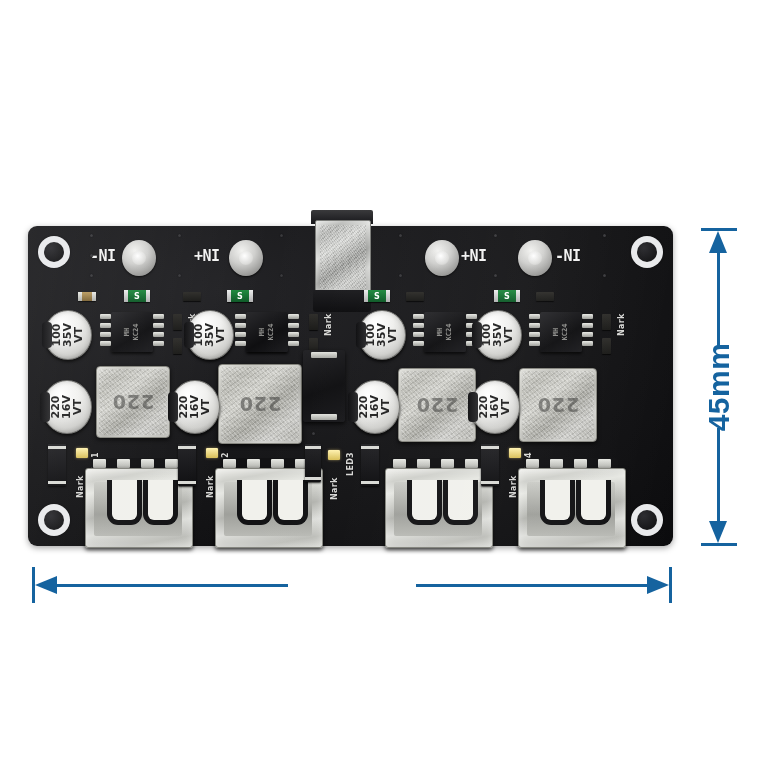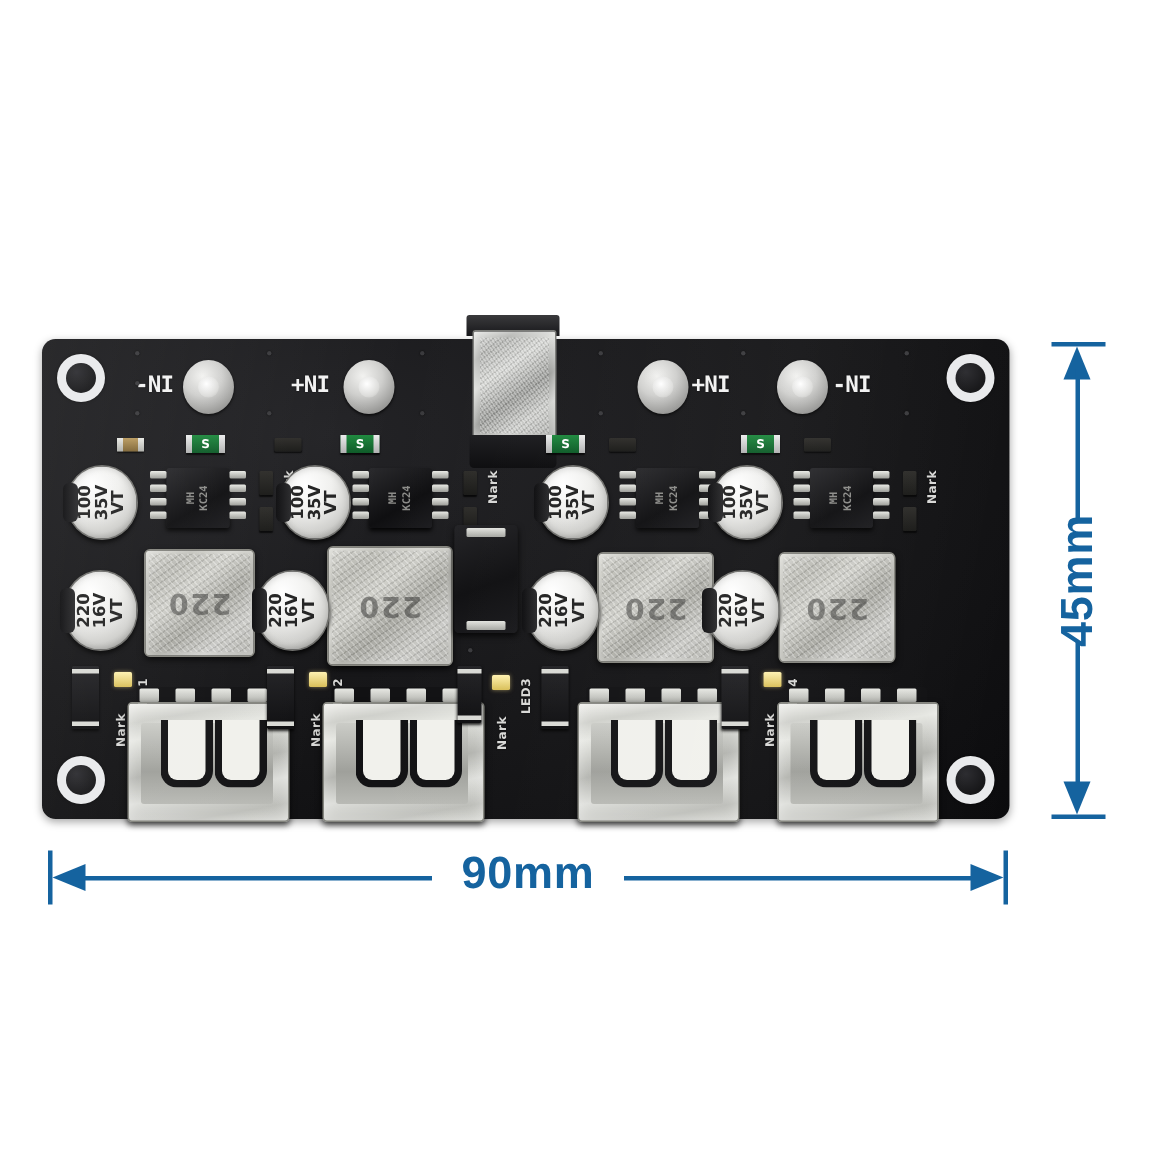--- a/index.html
+++ b/index.html
@@ -729,21 +729,20 @@
       <div class="tine t1"></div>
       <div class="tine t2"></div>
     </div>
 
   </div>
 
   <div class="dim-h">
     <span class="endcap l"></span>
     <span class="arrow l"></span>
     <span class="line l"></span>
-    <span class="label">90mm</span>
     <span class="line r"></span>
     <span class="arrow r"></span>
     <span class="endcap r"></span>
   </div>
 
   <div class="dim-v">
     <span class="endcap t"></span>
     <span class="arrow t"></span>
     <span class="line t"></span>
     <span class="label">45mm</span>

